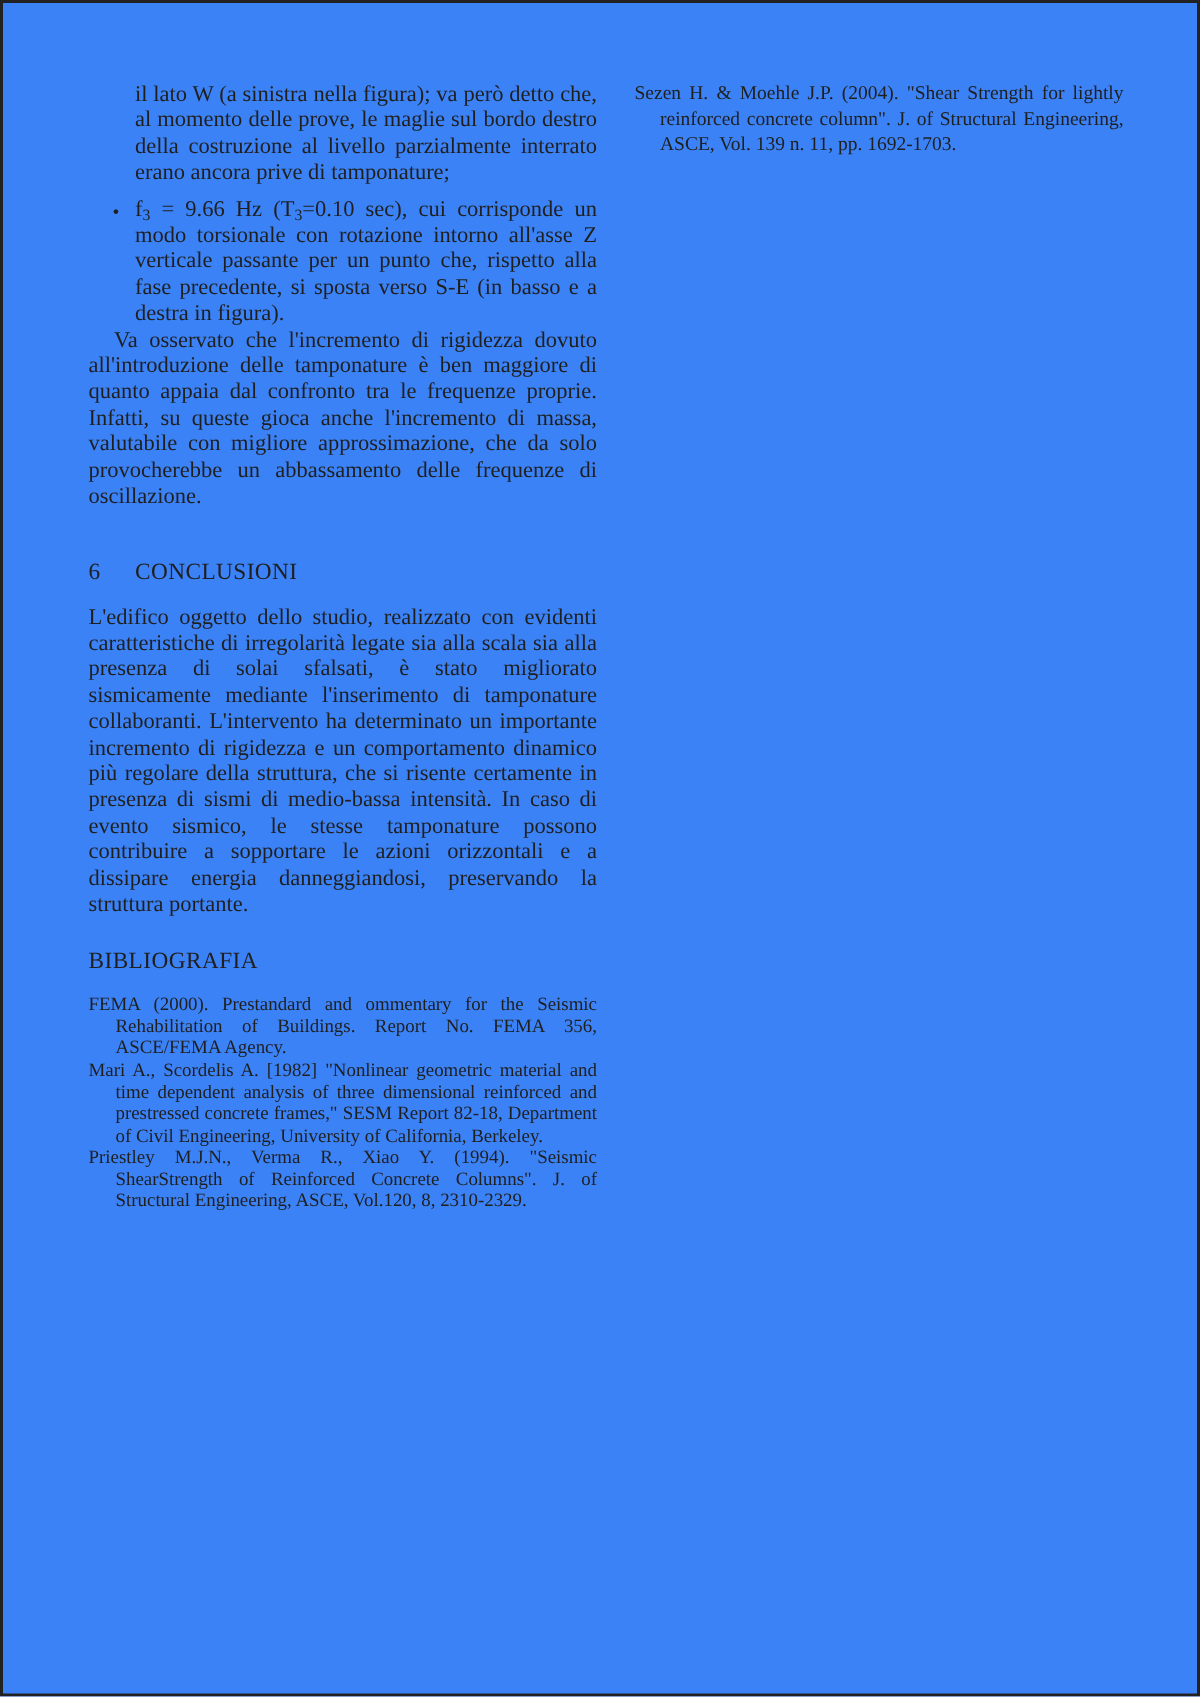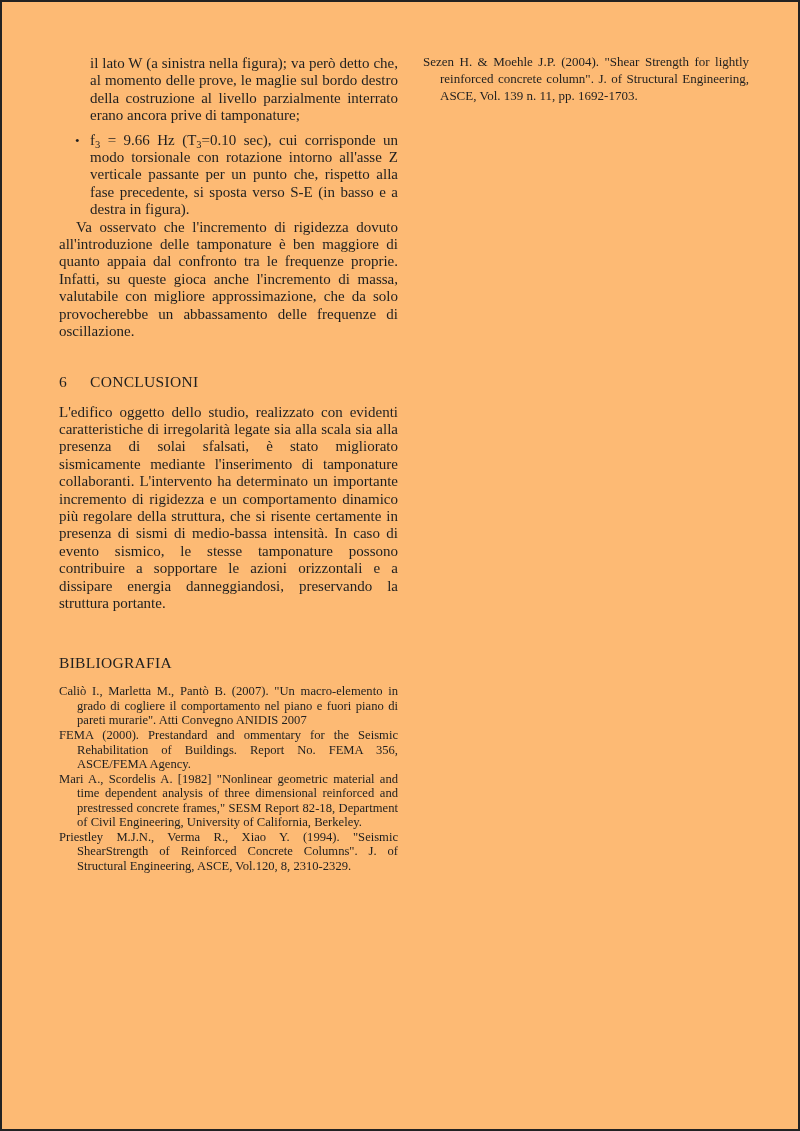--- a/index.html
+++ b/index.html
@@ -1,34 +1,34 @@
 <!DOCTYPE html>
 <html><head>
 <meta charset="utf-8">
 <style>
   html,body { margin:0; padding:0; background:#ffffff; }
   .page {
     position:relative; width:800px; height:1131px; box-sizing:border-box;
-    background:#fdba74; border:2px solid #222222; overflow:hidden;
+    background:#3b82f6; border:2px solid #222222; overflow:hidden;
     font-family:"Liberation Serif","DejaVu Serif",serif; color:#1f1f1f;
   }
   .col { position:absolute; }
   .col-left  { left:57px;  top:53px; width:339px; }
   .col-right { left:421px; top:51px; width:326px; }
 
   .para, .list-item { font-size:15px; line-height:17.4px; text-align:justify; margin:0; }
   .list-item { position:relative; padding-left:31px; box-sizing:border-box; }
   .list-item.bulleted { margin-top:7px; }
   .bullet { position:absolute; left:16px; top:0; font-size:13px; }
   .para.indent { text-indent:17px; }
   .para.first  { margin-top:13px; }
 
   .heading { font-size:15.5px; font-weight:400; margin:0; letter-spacing:0.3px; }
   .heading.sec { margin-top:32px; }
-  .heading.bib { margin-top:42px; }
+  .heading.bib { margin-top:20px; }
   .sec-num { display:inline-block; width:31px; }
 
   .refs { margin-top:12px; }
   .ref {
     font-size:12.6px; line-height:14.55px; text-align:justify;
     margin:0; padding-left:18px; text-indent:-18px;
   }
   .ref-right { font-size:13px; line-height:17.2px; padding-left:17px; text-indent:-17px; }
 
   .it { }
@@ -55,21 +55,20 @@
     <h2 class="heading sec">
       <span class="sec-num">6</span><span class="sec-title">CONCLUSIONI</span>
     </h2>
 
     <p class="para first">L'edifico oggetto dello studio, realizzato con evidenti caratteristiche di irregolarità legate sia alla scala sia alla presenza di solai sfalsati, è stato migliorato sismicamente mediante l'inserimento di tamponature collaboranti. L'intervento ha determinato un importante incremento di rigidezza e un comportamento dinamico più regolare della struttura, che si risente certamente in presenza di sismi di medio-bassa intensità. In caso di evento sismico, le stesse tamponature possono contribuire a sopportare le azioni orizzontali e a dissipare energia danneggiandosi, preservando la struttura portante.</p>
 
 
     <h2 class="heading bib">BIBLIOGRAFIA</h2>
 
     <div class="refs">
-      <p class="ref"><span>Caliò I., Marletta M., Pantò B. (2007). "Un macro-elemento in grado di cogliere il comportamento nel piano e fuori piano di pareti murarie". Atti Convegno ANIDIS 2007</span></p>
       <p class="ref"><span>FEMA (2000). </span><span class="it">Prestandard and ommentary for the Seismic Rehabilitation of Buildings</span><span>. Report No. FEMA 356, ASCE/FEMA Agency.</span></p>
       <p class="ref"><span>Mari A., Scordelis A. [1982] "Nonlinear geometric material and time dependent analysis of three dimensional reinforced and prestressed concrete frames," </span><span class="it">SESM Report 82-18</span><span>, Department of Civil Engineering, University of California, Berkeley.</span></p>
       <p class="ref"><span>Priestley M.J.N., Verma R., Xiao Y. (1994). "Seismic ShearStrength of Reinforced Concrete Columns". </span><span class="it">J. of Structural Engineering</span><span>, ASCE, Vol.120, 8, 2310-2329.</span></p>
     </div>
 
   </div>
 
   <div class="col col-right">
     <p class="ref ref-right"><span>Sezen H. &amp; Moehle J.P. (2004). "Shear Strength for lightly reinforced concrete column". </span><span class="it">J. of Structural Engineering</span><span>, ASCE, Vol. 139 n. 11, pp. 1692-1703.</span></p>
   </div>

